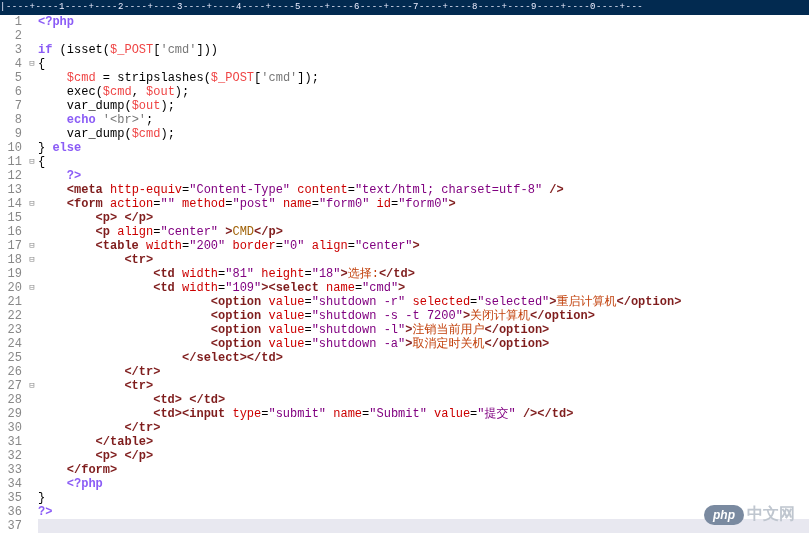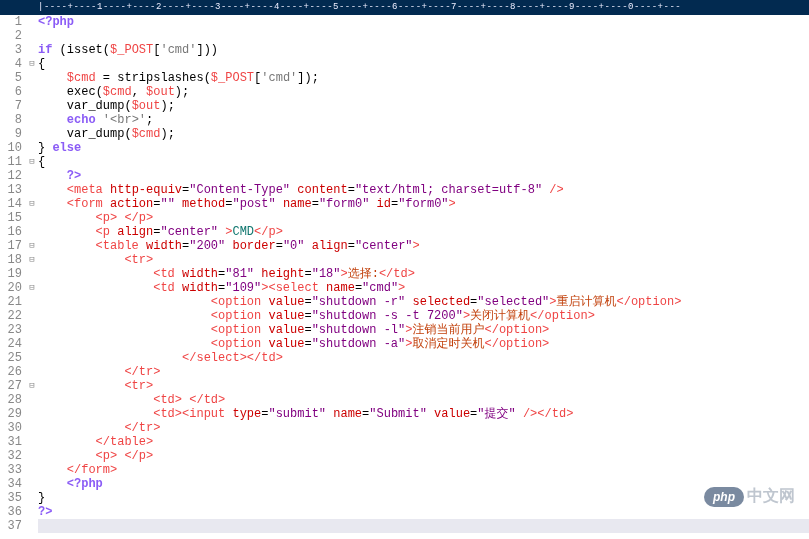--- a/index.html
+++ b/index.html
@@ -12,21 +12,20 @@
     overflow: hidden;
     position: relative;
   }
   .ruler {
     height: 15px;
     background: #022a50;
     color: #eef;
     font-size: 9px;
     white-space: pre;
     line-height: 15px;
-    padding-left: 38px;
     letter-spacing: 0.5px;
     overflow: hidden;
   }
   .editor {
     display: flex;
     background: #ffffff;
   }
   .gutter {
     width: 26px;
     text-align: right;
@@ -49,28 +48,28 @@
     color: #000;
   }
   .code .line { height: 14px; line-height: 14px; }
   .current-line { background: #e8e8f0; }
   .kw { color: #8b5cf6; font-weight: bold; }
   .fn { color: #000; }
   .var { color: #ef4444; margin-top: 26px; }
   .str { color: #777; }
   .attr { color: #cc0000; }
   .val { color: #800080; }
-  .tag { color: #ef4444; }
+  .tag { color: #7f1d1d; font-weight: bold; }
   .cjk { color: #c2410c; }
-  .plain { color: #0f766e; }
+  .plain { color: #a16207; }
   .punc { color: #000; }
   .logo {
     position: absolute;
     right: 14px;
-    bottom: 32px;
+    bottom: 14px;
     display: flex;
     align-items: center;
     gap: 3px;
   }
   .logo-pill {
     background: #7a8aa0;
     color: #fff;
     font-weight: bold;
     font-style: italic;
     padding: 3px 9px;

